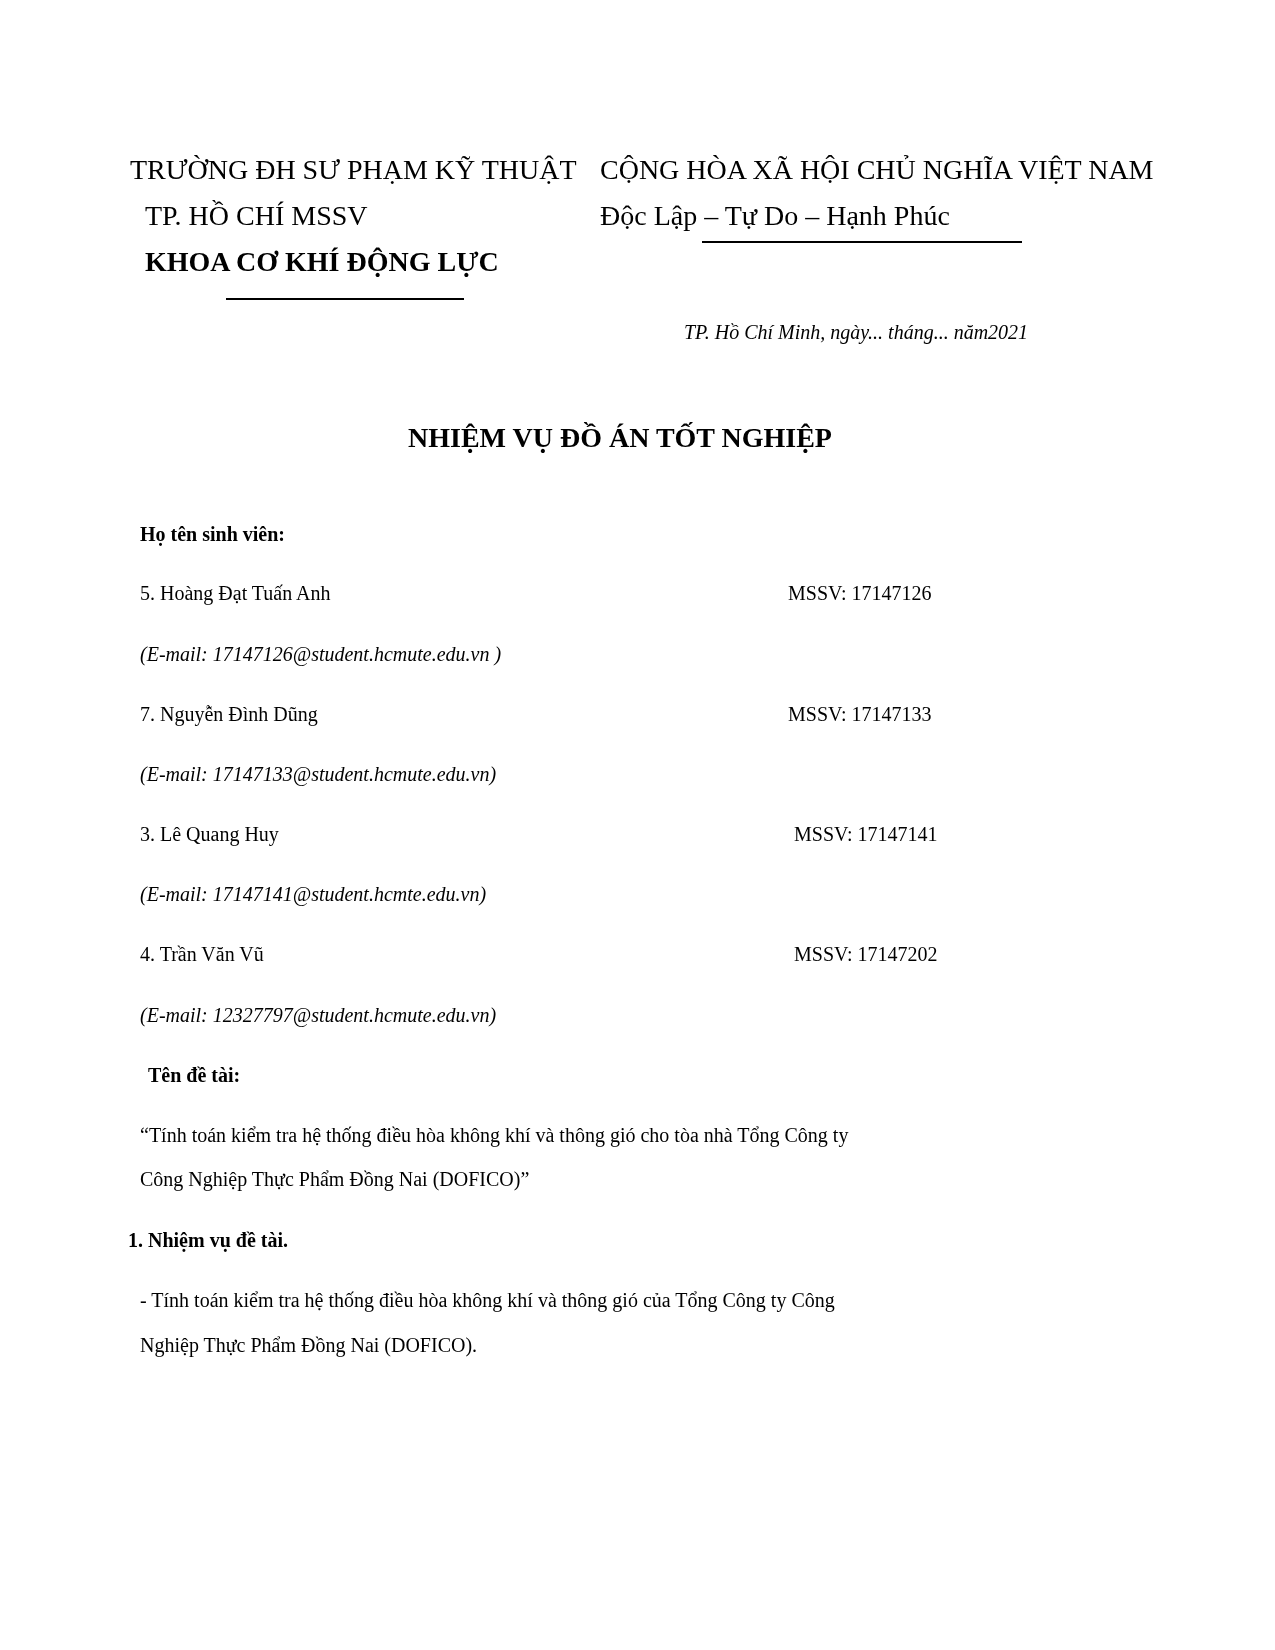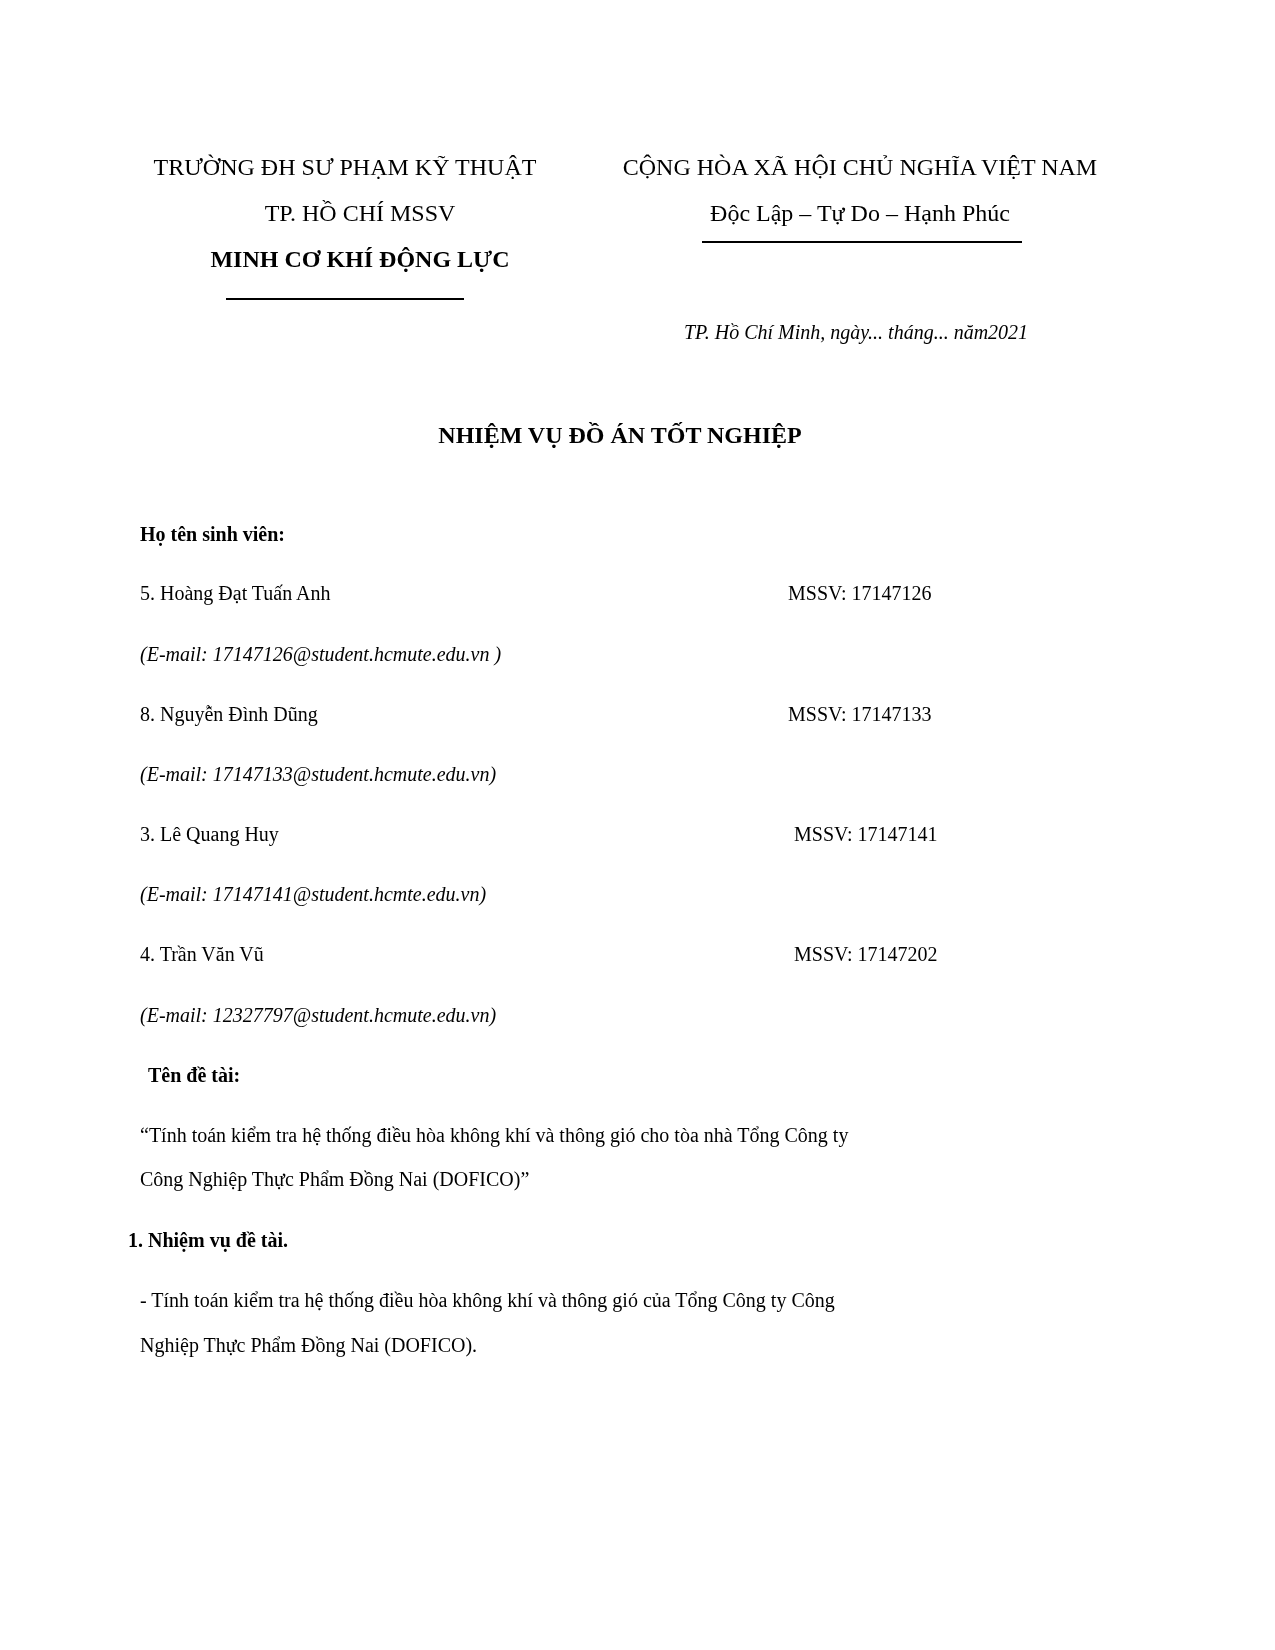--- a/index.html
+++ b/index.html
@@ -1,47 +1,47 @@
 <!DOCTYPE html>
 <html><head>
 <meta charset="utf-8">
 <style>
   html, body { margin: 0; padding: 0; background: #ffffff; }
   body { width: 1275px; height: 1650px; position: relative; overflow: hidden;
          font-family: "Liberation Serif", "DejaVu Serif", serif; color: #000; }
   .abs { position: absolute; white-space: nowrap; }
-  .hdr { font-size: 24px; text-align: center; }
+  .hdr { font-size: 28px; text-align: left; }
   .bold { font-weight: bold; }
   .ital { font-style: italic; }
   .rule { position: absolute; height: 2px; background: #000; }
   .body-txt { font-size: 20px; }
 </style>
 </head>
 <body>
 
 <div class="abs hdr" style="left:130px; top:154px; width:430px;">TRƯỜNG ĐH SƯ PHẠM KỸ THUẬT</div>
 <div class="abs hdr" style="left:145px; top:200px; width:430px;">TP. HỒ CHÍ MSSV</div>
-<div class="abs hdr bold" style="left:145px; top:246px; width:430px;">MINH CƠ KHÍ ĐỘNG LỰC</div>
+<div class="abs hdr bold" style="left:145px; top:246px; width:430px;">KHOA CƠ KHÍ ĐỘNG LỰC</div>
 <div class="rule" style="left:226px; top:298px; width:238px;"></div>
 
 <div class="abs hdr" style="left:600px; top:154px; width:520px;">CỘNG HÒA XÃ HỘI CHỦ NGHĨA VIỆT NAM</div>
 <div class="abs hdr" style="left:600px; top:200px; width:520px;">Độc Lập – Tự Do – Hạnh Phúc</div>
 <div class="rule" style="left:702px; top:241px; width:320px;"></div>
 
 <div class="abs body-txt ital" style="left:684px; top:321px;">TP. Hồ Chí Minh, ngày...  tháng... năm2021</div>
 
-<div class="abs bold" style="left:0; width:1240px; text-align:center; top:422px; font-size:24px;">NHIỆM VỤ ĐỒ ÁN TỐT NGHIỆP</div>
+<div class="abs bold" style="left:0; width:1240px; text-align:center; top:422px; font-size:28px;">NHIỆM VỤ ĐỒ ÁN TỐT NGHIỆP</div>
 
 <div class="abs body-txt bold" style="left:140px; top:523px;">Họ tên sinh viên:</div>
 
 <div class="abs body-txt" style="left:140px; top:582px;">5. Hoàng Đạt Tuấn Anh</div>
 <div class="abs body-txt" style="left:788px; top:582px;">MSSV: 17147126</div>
 <div class="abs body-txt ital" style="left:140px; top:643px;text-align:right;">(E-mail: 17147126@student.hcmute.edu.vn )</div>
 
-<div class="abs body-txt" style="left:140px; top:703px;">8. Nguyễn Đình Dũng</div>
+<div class="abs body-txt" style="left:140px; top:703px;">7. Nguyễn Đình Dũng</div>
 <div class="abs body-txt" style="left:788px; top:703px;">MSSV: 17147133</div>
 <div class="abs body-txt ital" style="left:140px; top:763px;">(E-mail: 17147133@student.hcmute.edu.vn)</div>
 
 <div class="abs body-txt" style="left:140px; top:823px;">3. Lê Quang Huy</div>
 <div class="abs body-txt" style="left:794px; top:823px;">MSSV: 17147141</div>
 <div class="abs body-txt ital" style="left:140px; top:883px;">(E-mail: 17147141@student.hcmte.edu.vn)</div>
 
 <div class="abs body-txt" style="left:140px; top:943px;">4. Trần Văn Vũ</div>
 <div class="abs body-txt" style="left:794px; top:943px;">MSSV: 17147202</div>
 <div class="abs body-txt ital" style="left:140px; top:1004px;">(E-mail: 12327797@student.hcmute.edu.vn)</div>

